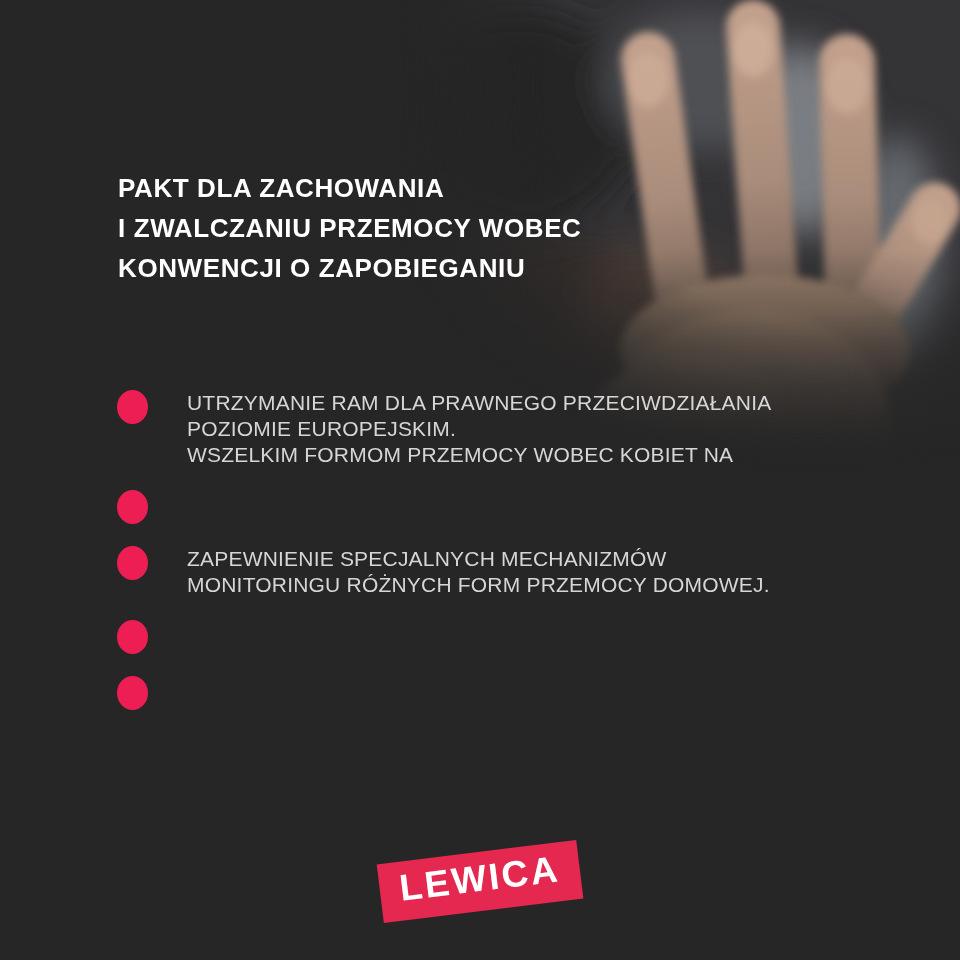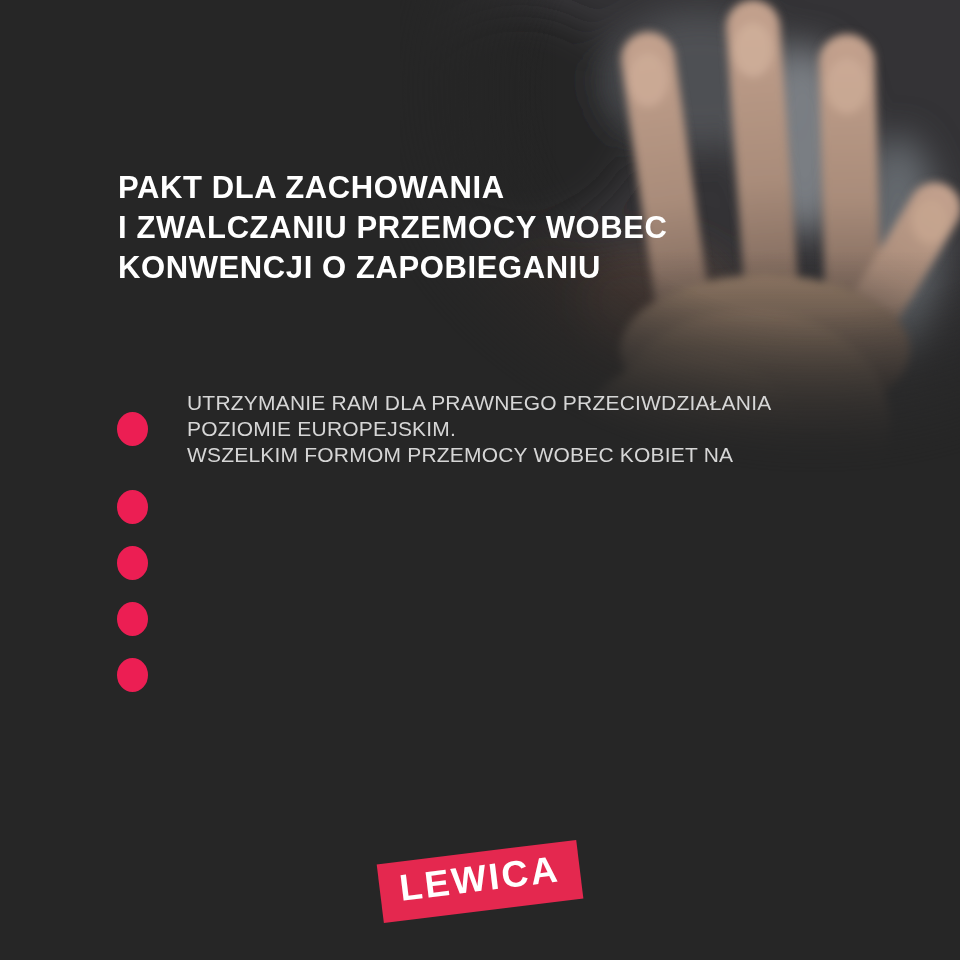--- a/index.html
+++ b/index.html
@@ -18,26 +18,26 @@
   .photo .fade{
     position:absolute;inset:0;
     background:
       linear-gradient(180deg, rgba(38,38,38,0) 45%, rgba(38,38,38,.85) 80%, #262626 96%),
       linear-gradient(90deg, #262626 0%, rgba(38,38,38,0) 28%);
   }
   
   .title{
     position:absolute;left:118px;top:168px;z-index:3;margin:0;
     color:var(--title,#ffffff);
-    font-size:31px;font-weight:bold;line-height:40px;letter-spacing:.6px;
+    font-size:26px;font-weight:bold;line-height:40px;letter-spacing:.6px;
     text-transform:uppercase;
   }
   
   .bullets{position:absolute;left:117px;top:390px;width:710px;z-index:3;}
-  .bullet-row{display:flex;align-items:center;margin-bottom:22px;}
+  .bullet-row{display:flex;align-items:flex-start;margin-bottom:22px;}
   .dot{
     flex:none;width:31px;height:34px;border-radius:50%;
     background:var(--accent,#ec1e53);margin-right:39px;
   }
   .bullet-text{
     color:var(--text,#d6d6d6);
     font-size:21px;line-height:26px;letter-spacing:.2px;
     text-transform:uppercase;font-weight:normal;
   }
   
@@ -133,20 +133,24 @@
           <div>WSZELKIM FORMOM PRZEMOCY WOBEC KOBIET NA</div>
         </div>
       </div>
       <div class="bullet-row">
         <span class="dot"></span>
         <div class="bullet-text">
         </div>
       </div>
       <div class="bullet-row">
         <span class="dot"></span>
+        <div class="bullet-text">
+          <div>ZAPEWNIENIE SPECJALNYCH MECHANIZMÓW</div>
+          <div>MONITORINGU RÓŻNYCH FORM PRZEMOCY DOMOWEJ.</div>
+        </div>
       </div>
       <div class="bullet-row">
         <span class="dot"></span>
       </div>
       <div class="bullet-row">
         <span class="dot"></span>
       </div>
     </div>
 
   <div class="logo">

